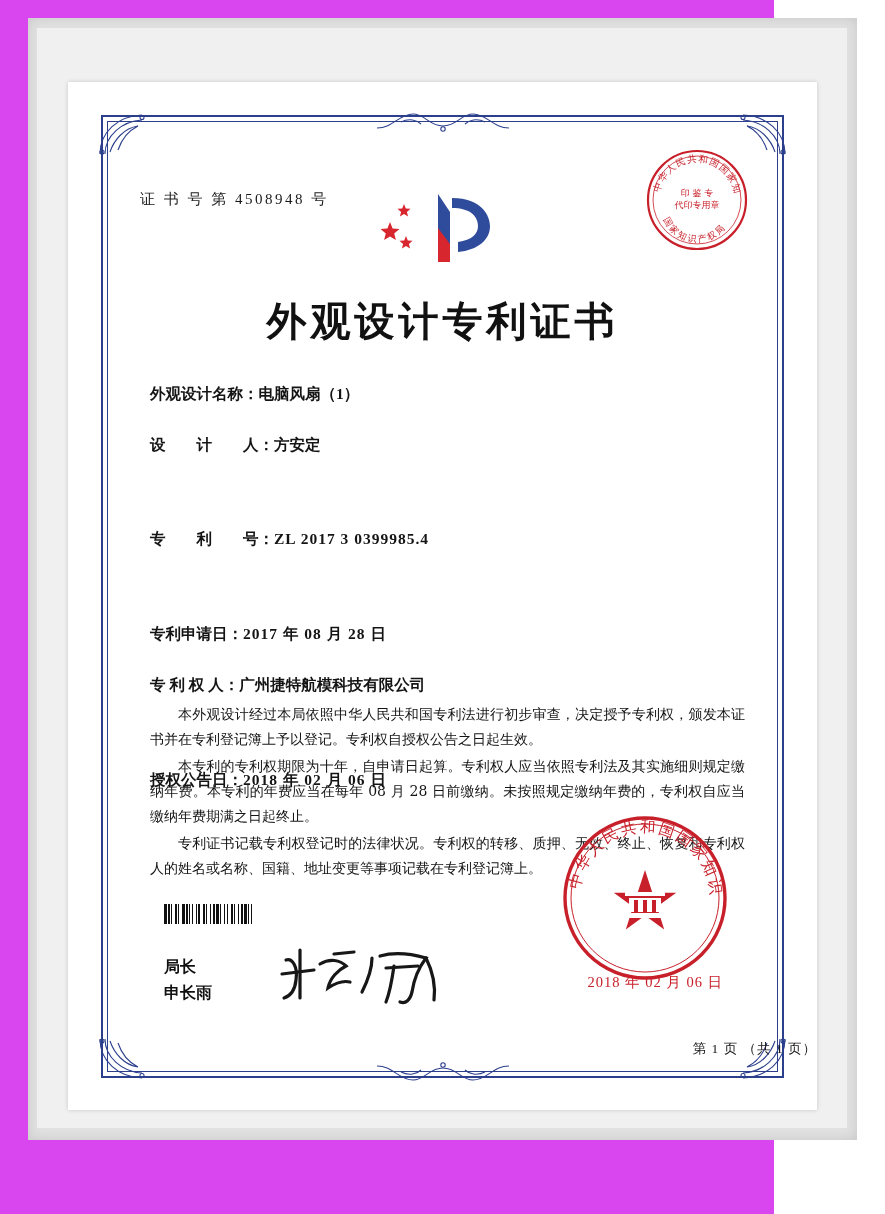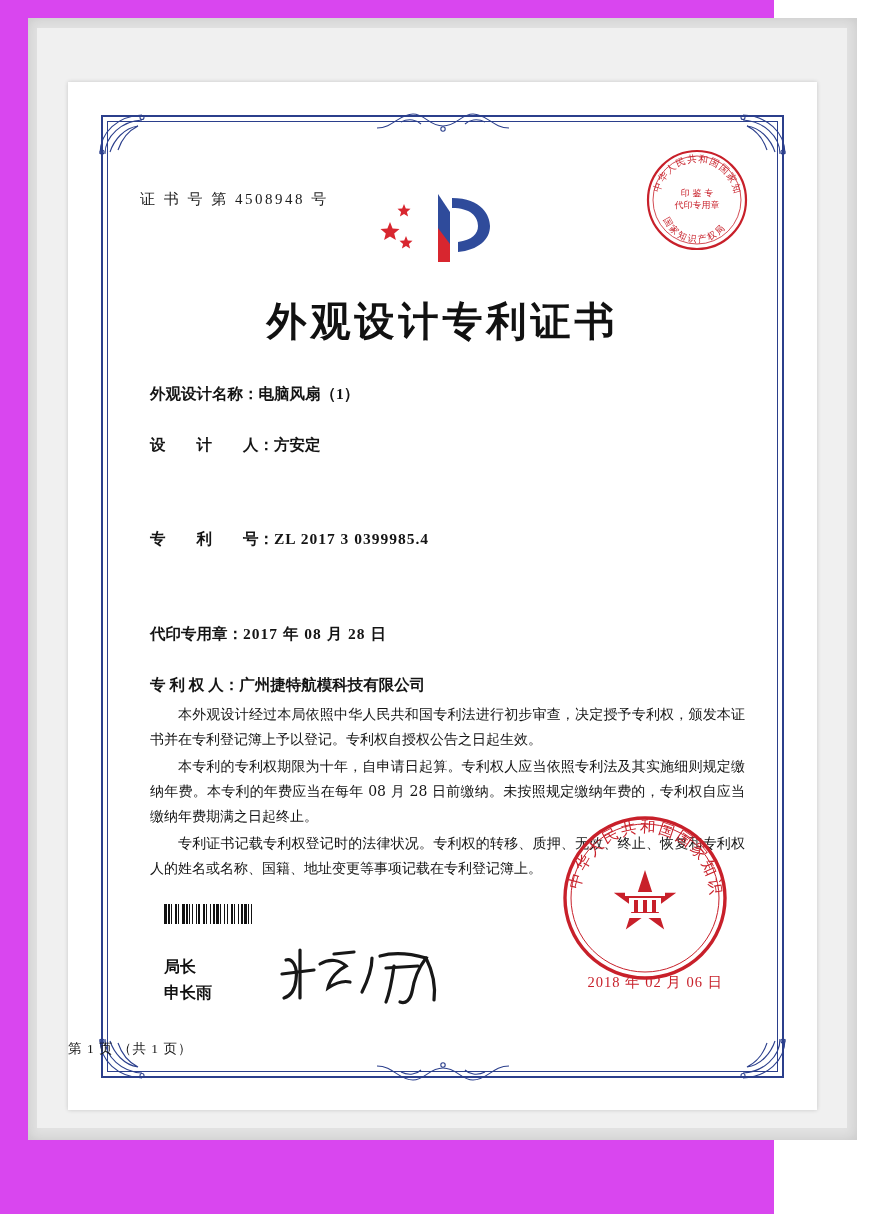--- a/index.html
+++ b/index.html
@@ -218,21 +218,21 @@
     font-size: 14.5px;
     color: #c8202a;
     letter-spacing: 1px;
     white-space: nowrap;
   }
 
   .page-footer {
     position: absolute;
     left: 0; right: 0;
     bottom: 52px;
-    text-align: left;
+    text-align: right;
     font-size: 13.5px;
     color: #1a1a1a;
     letter-spacing: 1px;
   }
 </style>
 </head>
 <body>
 
 <div class="scan-frame">
   <div class="grey-band"></div>
@@ -337,24 +337,27 @@
         <div class="field-row">
           <span class="field-label">外观设计名称：</span><span class="field-value">电脑风扇（1）</span>
         </div>
         <div class="field-row">
           <span class="field-label">设　　计　　人：</span><span class="field-value">方安定</span>
         </div>
         <div class="field-row">
           <span class="field-label">专　　利　　号：</span><span class="field-value num-val">ZL 2017 3 0399985.4</span>
         </div>
         <div class="field-row">
-          <span class="field-label">代印专用章：</span><span class="field-value num-val">2017 年 08 月 28 日</span>
+          <span class="field-label">专利申请日：</span><span class="field-value num-val">2017 年 08 月 28 日</span>
         </div>
         <div class="field-row">
           <span class="field-label">专 利 权 人：</span><span class="field-value">广州捷特航模科技有限公司</span>
+        </div>
+        <div class="field-row">
+          <span class="field-label">授权公告日：</span><span class="field-value num-val">2018 年 02 月 06 日</span>
         </div>
       </div>
 
       <div class="paragraphs">
         <p>本外观设计经过本局依照中华人民共和国专利法进行初步审查，决定授予专利权，颁发本证书并在专利登记簿上予以登记。专利权自授权公告之日起生效。</p>
         <p>本专利的专利权期限为十年，自申请日起算。专利权人应当依照专利法及其实施细则规定缴纳年费。本专利的年费应当在每年 08 月 28 日前缴纳。未按照规定缴纳年费的，专利权自应当缴纳年费期满之日起终止。</p>
         <p>专利证书记载专利权登记时的法律状况。专利权的转移、质押、无效、终止、恢复和专利权人的姓名或名称、国籍、地址变更等事项记载在专利登记簿上。</p>
       </div>
 
       <div class="barcode">

